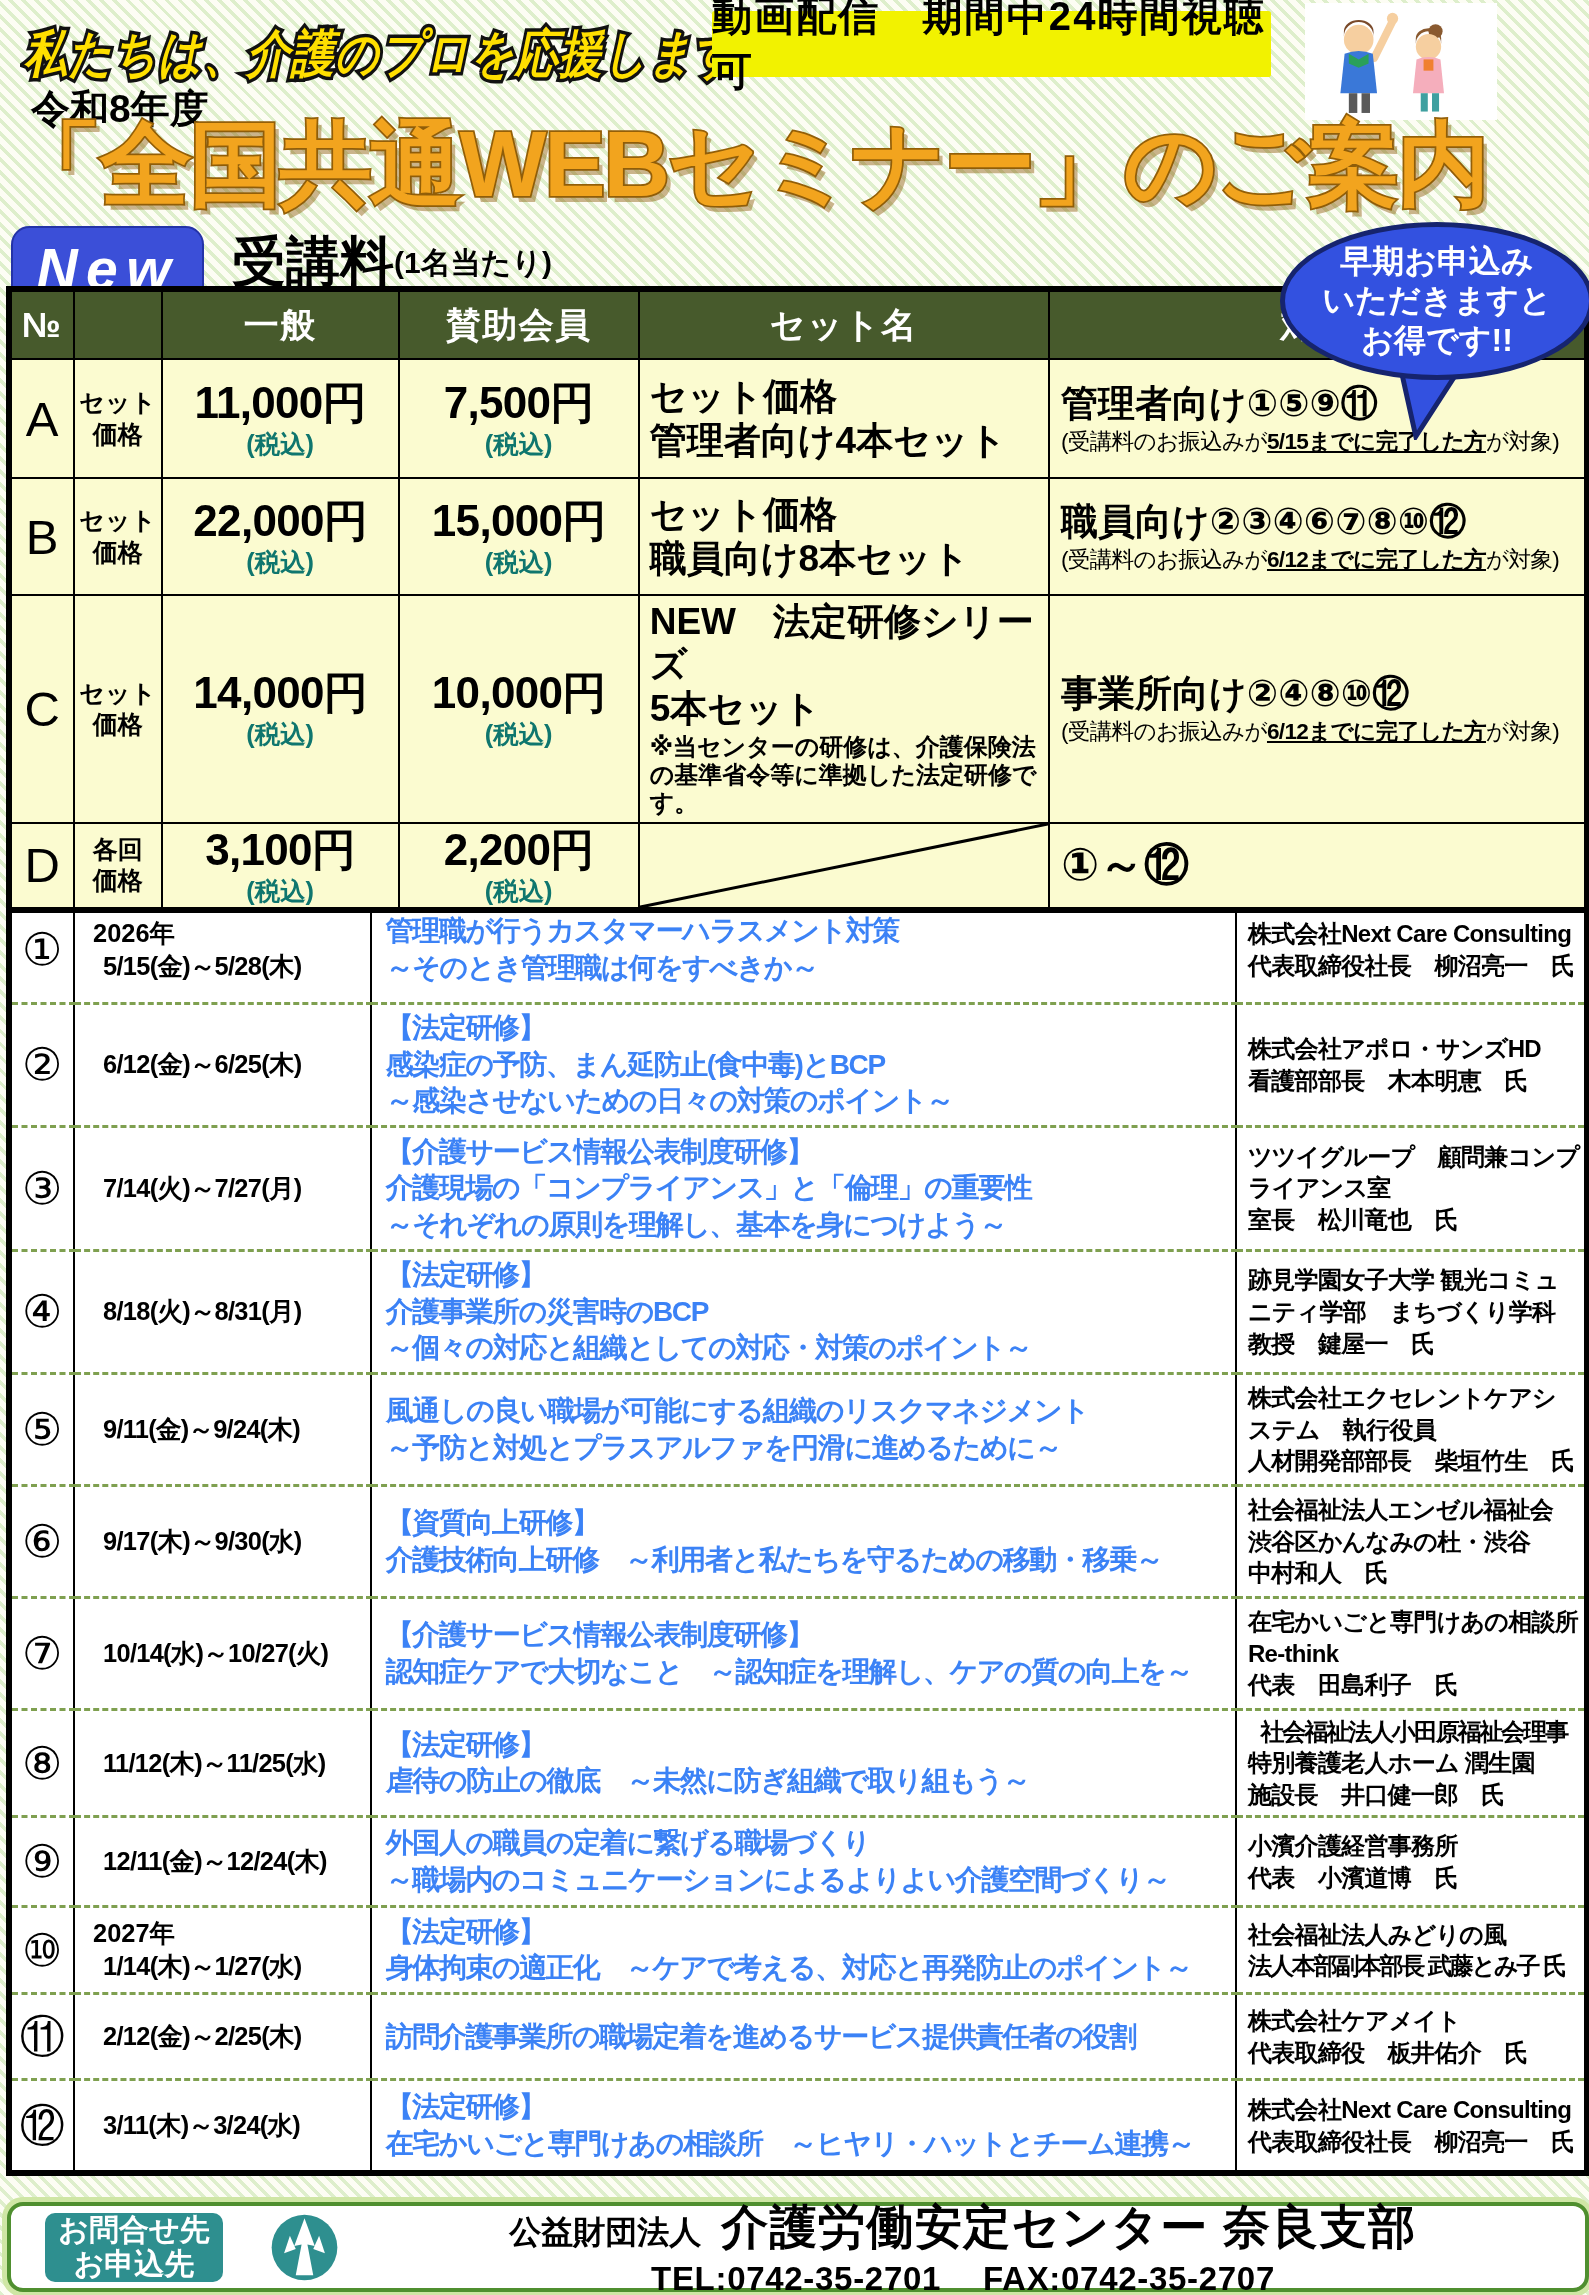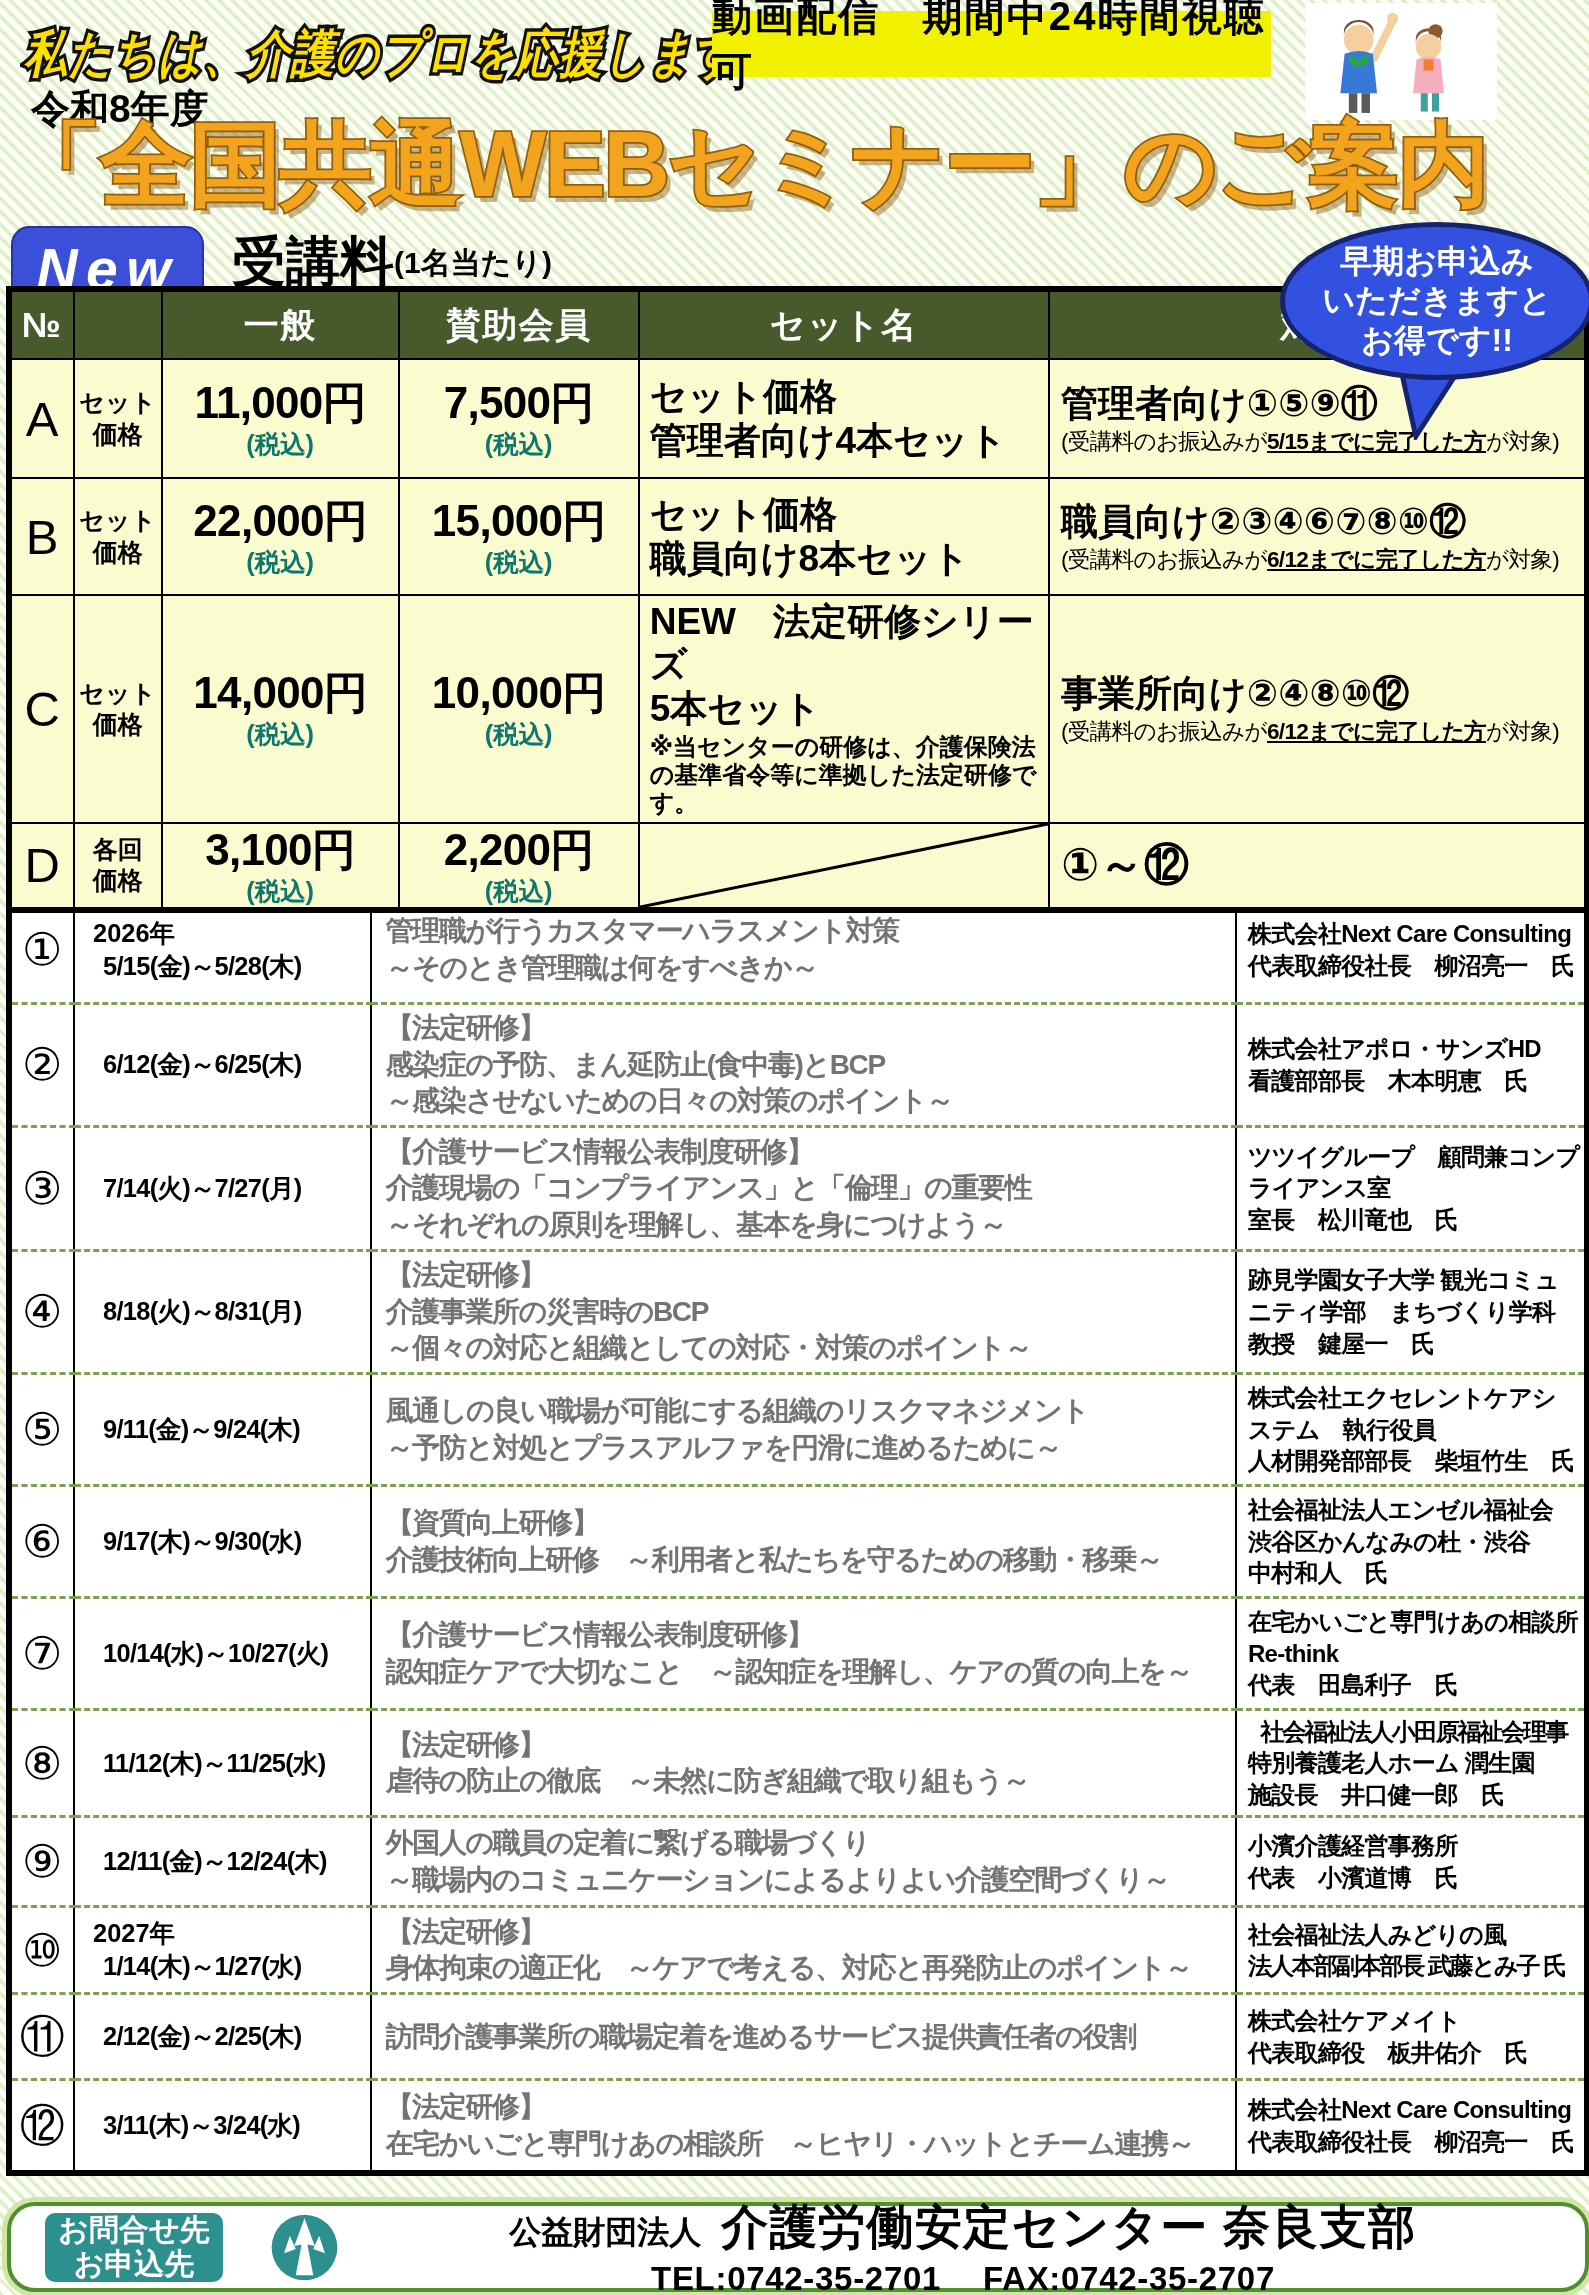--- a/index.html
+++ b/index.html
@@ -80,30 +80,30 @@
     background:#475a2c;color:#fff;font-size:31px;font-weight:700;
     border:2.8px solid #000;height:44px;letter-spacing:0.7px;
   }
   .sched-table td{border-left:2.8px solid #000;border-right:2.8px solid #000;background:#fff;vertical-align:middle;}
   .sched-table tbody tr + tr td{border-top:3.5px dashed #7fa050;}
   .s-no{text-align:center;font-size:45px;color:#000;}
   .s-period{text-align:left;padding-left:18.4px;}
   .s-year{font-size:25.4px;font-weight:600;color:#000;line-height:1.3;}
   .s-date{font-size:25.4px;font-weight:600;color:#000;line-height:1.3;white-space:nowrap;letter-spacing:-0.7px;padding-left:10px;}
   .s-theme{text-align:left;padding:5.7px 7px 5.7px 14px;}
-  .s-theme div{font-size:28px;font-weight:700;color:#737373;line-height:1.3;letter-spacing:-1.4px;}
+  .s-theme div{font-size:28px;font-weight:700;color:#3b82f6;line-height:1.3;letter-spacing:-1.4px;}
   .s-lect{text-align:left;padding:4.2px 4.2px 4.2px 11.3px;}
   .s-lect div{font-size:24px;font-weight:700;color:#000;line-height:1.32;letter-spacing:-0.7px;}
   .sched-table tbody tr:nth-child(8)  .s-lect div:nth-child(1){letter-spacing:-2.1px;text-align:center;}
   .sched-table tbody tr:nth-child(10) .s-lect div:nth-child(2){letter-spacing:-2.1px;}
 
   
   .footer{
     left:7px;top:2202px;width:1574px;height:82px;background:#fff;
-    border:4.2px solid #4f8f2f;border-radius:28px;box-shadow:0 0 0 5px #cfe6a5;
+    border:4.2px solid #4f8f2f;border-radius:16px;box-shadow:0 0 0 5px #cfe6a5;
     display:flex;align-items:center;z-index:3;
   }
   .contact-box{
     margin-left:34px;width:178px;height:69px;background:#2e8f8f;border-radius:10px;
     color:#fff;font-weight:700;font-size:30px;line-height:1.15;
     display:flex;flex-direction:column;align-items:center;justify-content:center;flex:0 0 auto;
   }
   .logo{margin-left:45px;width:73px;height:73px;flex:0 0 auto;}
   .org{flex:1;display:flex;flex-direction:column;align-items:center;justify-content:center;}
   .org-line1{display:flex;align-items:baseline;gap:20px;}

